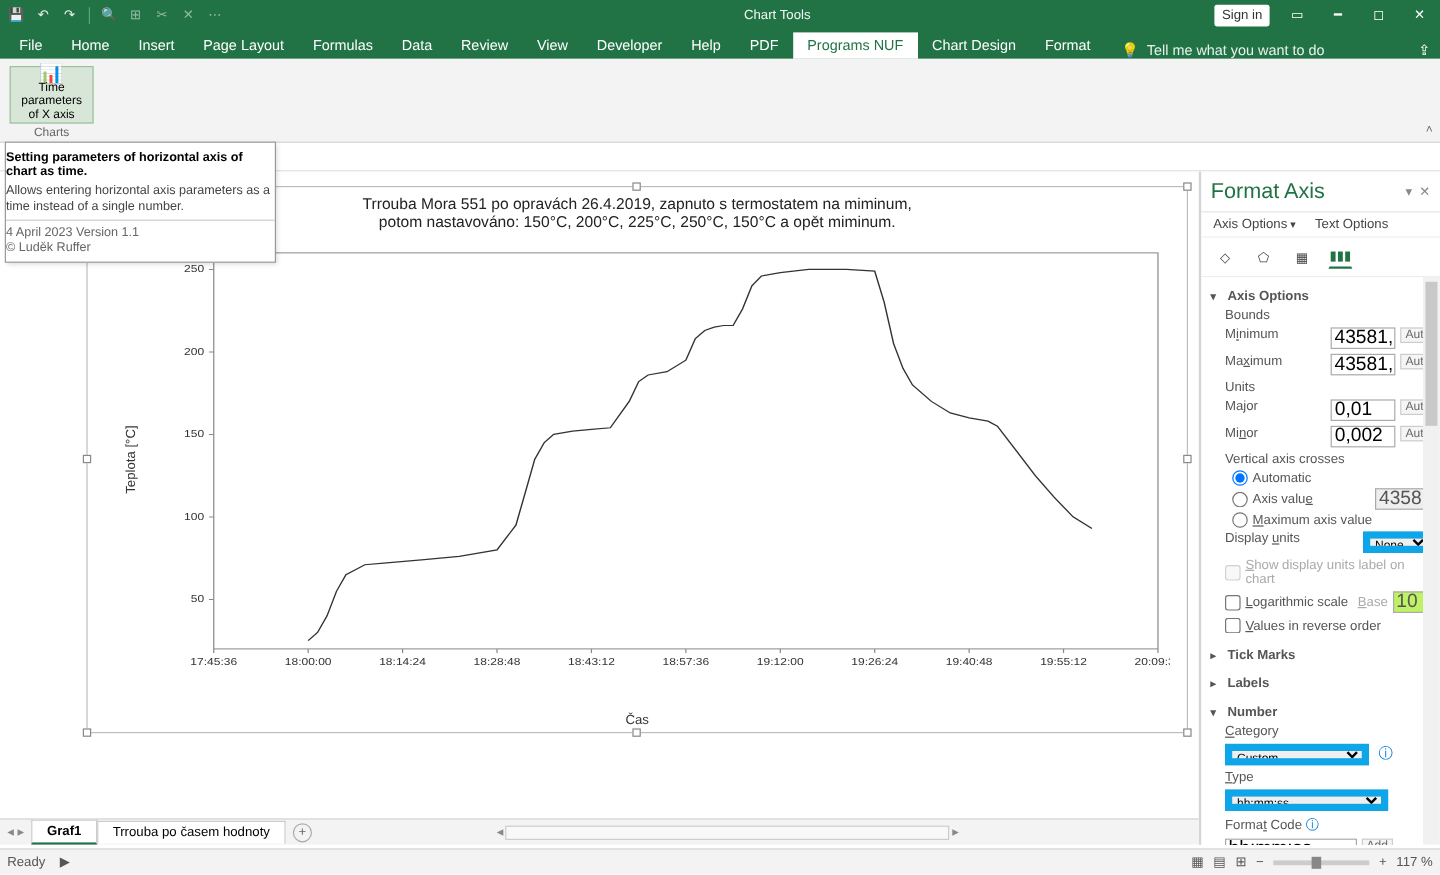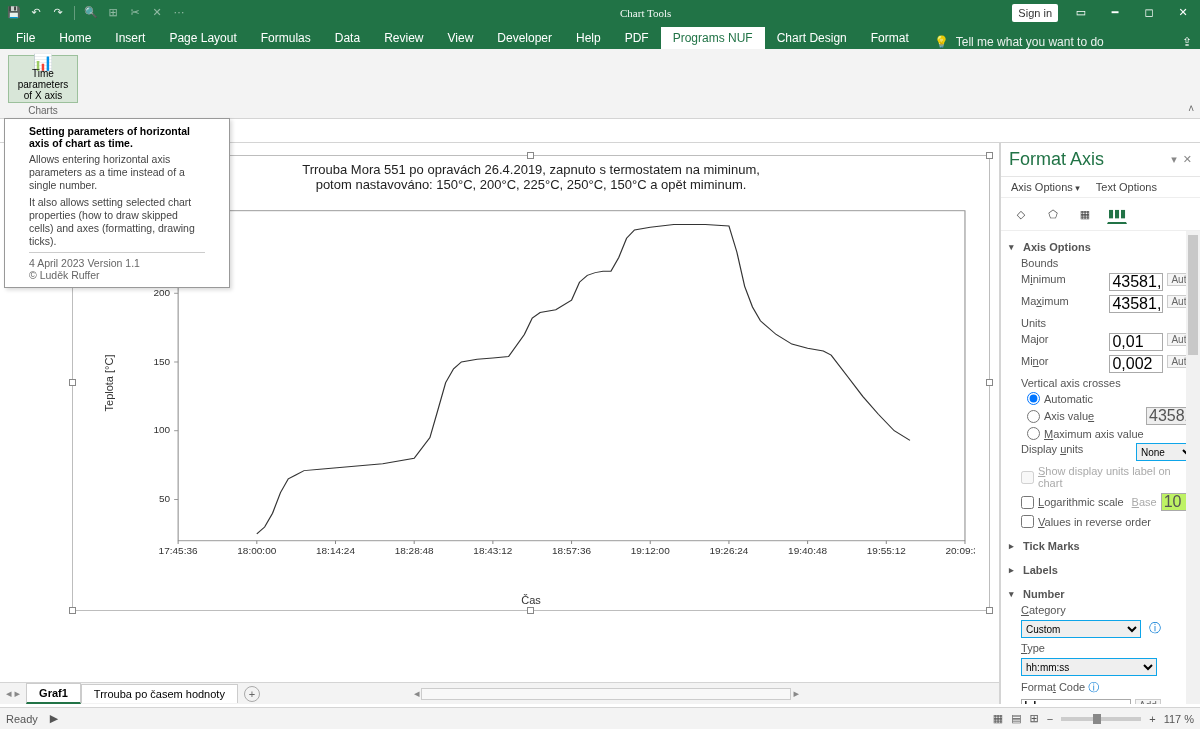--- a/index.html
+++ b/index.html
@@ -28,21 +28,21 @@
 .ribbon .group { padding:4px 8px 2px; display:flex;flex-direction:column;align-items:center;justify-content:flex-end;gap:2px; }
 .ribbon .big-btn { width: 70px; height:48px; display:flex;flex-direction:column;align-items:center;justify-content:center;font-size:10px;line-height:11px;text-align:center;border:1px solid #c5c5c5;background:#e9e9e9;cursor:pointer; }
 .ribbon .big-btn.hover { background:#d8e6d8;border-color:#9cc09c; }
 .ribbon .grp-label { font-size:10px;color:#666; }
 .ribbon .collapse { position:absolute;right:6px;bottom:4px;font-size:10px;color:#666;cursor:pointer; }
 
 
 .fxbar { height:24px;border-bottom:1px solid #d4d4d4;background:#fff; }
 
 
-.tooltip { position:absolute; left:4px; top:118px; width:226px; background:#fff; border:1px solid #999; padding:6px 24px; font-size:10.5px; box-shadow:2px 2px 4px rgba(0,0,0,.15); z-index:100; }
+.tooltip { position:absolute; left:4px; top:118px; width:226px; background:#fff; border:1px solid #999; padding:6px 0; font-size:10.5px; box-shadow:2px 2px 4px rgba(0,0,0,.15); z-index:100; }
 .tooltip .tt-title { font-weight:bold; margin-bottom:4px; }
 .tooltip .tt-body { color:#444; line-height:13px; margin-bottom:4px; }
 .tooltip .tt-foot { border-top:1px solid #ccc; padding-top:4px; color:#666; }
 
 
 .workarea { position:absolute; top:143px; left:0; right:0; bottom:25px; background:#fff; display:flex; }
 .sheet { flex:1; position:relative; background:#fff; overflow:hidden; border-right:1px solid #d4d4d4;}
 .chart-obj { position:absolute; left:72px; top:12px; width:918px; height:456px; border:1px solid #bdbdbd; background:#fff; }
 .chart-obj .handle { position:absolute;width:7px;height:7px;background:#fff;border:1px solid #888; }
 .chart-obj .h-tl{left:-4px;top:-4px;} .chart-obj .h-tr{right:-4px;top:-4px;} .chart-obj .h-bl{left:-4px;bottom:-4px;} .chart-obj .h-br{right:-4px;bottom:-4px;}
@@ -79,21 +79,21 @@
 .pane-icons .pi.active{border-bottom:2px solid #217346;}
 .pane-body{flex:1;overflow-y:auto;padding:4px 4px 4px 8px;position:relative;}
 .pane-body .sect{padding:4px 0;}
 .pane-body .sect-h{display:flex;align-items:center;gap:4px;font-weight:bold;color:#555;cursor:pointer;padding:2px 0;}
 .pane-body .sect-h .caret{font-size:9px;width:10px;}
 .pane-body .lbl{padding:2px 0 2px 12px;color:#555;}
 .pane-body .row{display:flex;align-items:flex-start;gap:4px;padding:2px 0 2px 12px;}
 .pane-body .row label{flex:1;color:#555;}
 .pane-body input[type=text]{width:54px;height:18px;border:1px solid #aaa;font-size:16px;padding:0 2px;}
 .pane-body .auto{font-size:10px;color:#666;border:1px solid #ccc;padding:0 3px;background:#f5f5f5;cursor:pointer;}
-.pane-body select{width:60px;height:18px;border:1px solid #0ea5e9;font-size:10px;}
+.pane-body select{width:60px;height:18px;border:6px solid #0ea5e9;font-size:10px;}
 .pane-body .chk{display:flex;align-items:center;gap:4px;padding:2px 0 2px 12px;color:#555;}
 .pane-body .radio{display:flex;align-items:center;gap:4px;padding:1px 0 1px 18px;color:#555;}
 .pane-scroll{position:absolute;right:0;top:0;bottom:0;width:14px;background:#f1f1f1;}
 .pane-scroll .thumb{position:absolute;left:2px;right:2px;top:4px;height:120px;background:#c8c8c8;}
 
 
 .statusbar { position:absolute;left:0;right:0;bottom:0;height:22px;background:#f3f3f3;border-top:1px solid #d4d4d4;display:flex;align-items:center;font-size:11px;color:#555;padding:0 6px; }
 .statusbar .sb-right{margin-left:auto;display:flex;align-items:center;gap:8px;}
 .statusbar .zoom-slider{width:80px;height:4px;background:#ccc;position:relative;}
 .statusbar .zoom-slider .knob{position:absolute;top:-3px;left:40%;width:8px;height:10px;background:#888;}
@@ -108,21 +108,21 @@
     <span class="ico">💾</span>
     <span class="ico">↶</span>
     <span class="ico">↷</span>
     <span class="sep"></span>
     <span class="ico">🔍</span>
     <span class="ico" style="opacity:.5">⊞</span>
     <span class="ico" style="opacity:.5">✂</span>
     <span class="ico" style="opacity:.5">✕</span>
     <span class="ico" style="opacity:.5">⋯</span>
   </div>
-  <div class="title-tools" style="left:620px;font-family:Liberation Serif, serif;">Chart Tools</div>
+  <div class="title-tools" style="left:620px;">Chart Tools</div>
   <div class="winbtns">
     <span class="btn signin">Sign in</span>
     <span class="btn">▭</span>
     <span class="btn">━</span>
     <span class="btn">◻</span>
     <span class="btn">✕</span>
   </div>
 </div>
 
 <div class="ribbon-tabs">
@@ -157,21 +157,20 @@
     <div class="grp-label">Charts</div>
   </div>
   <span class="collapse">˄</span>
 </div>
 
 <div class="fxbar"></div>
 
 <div class="tooltip">
   <div class="tt-title">Setting parameters of horizontal axis of chart as time.</div>
   <div class="tt-body">Allows entering horizontal axis parameters as a time instead of a single number.</div>
-  <div class="tt-body">It also allows setting selected chart properties (how to draw skipped cells) and axes (formatting, drawing ticks).</div>
   <div class="tt-foot">
     <div>4 April 2023 Version 1.1</div>
     <div>© Luděk Ruffer</div>
   </div>
 </div>
 
 <div class="workarea">
   <div class="sheet">
     <div class="chart-obj">
       <span class="handle h-tl"></span>

